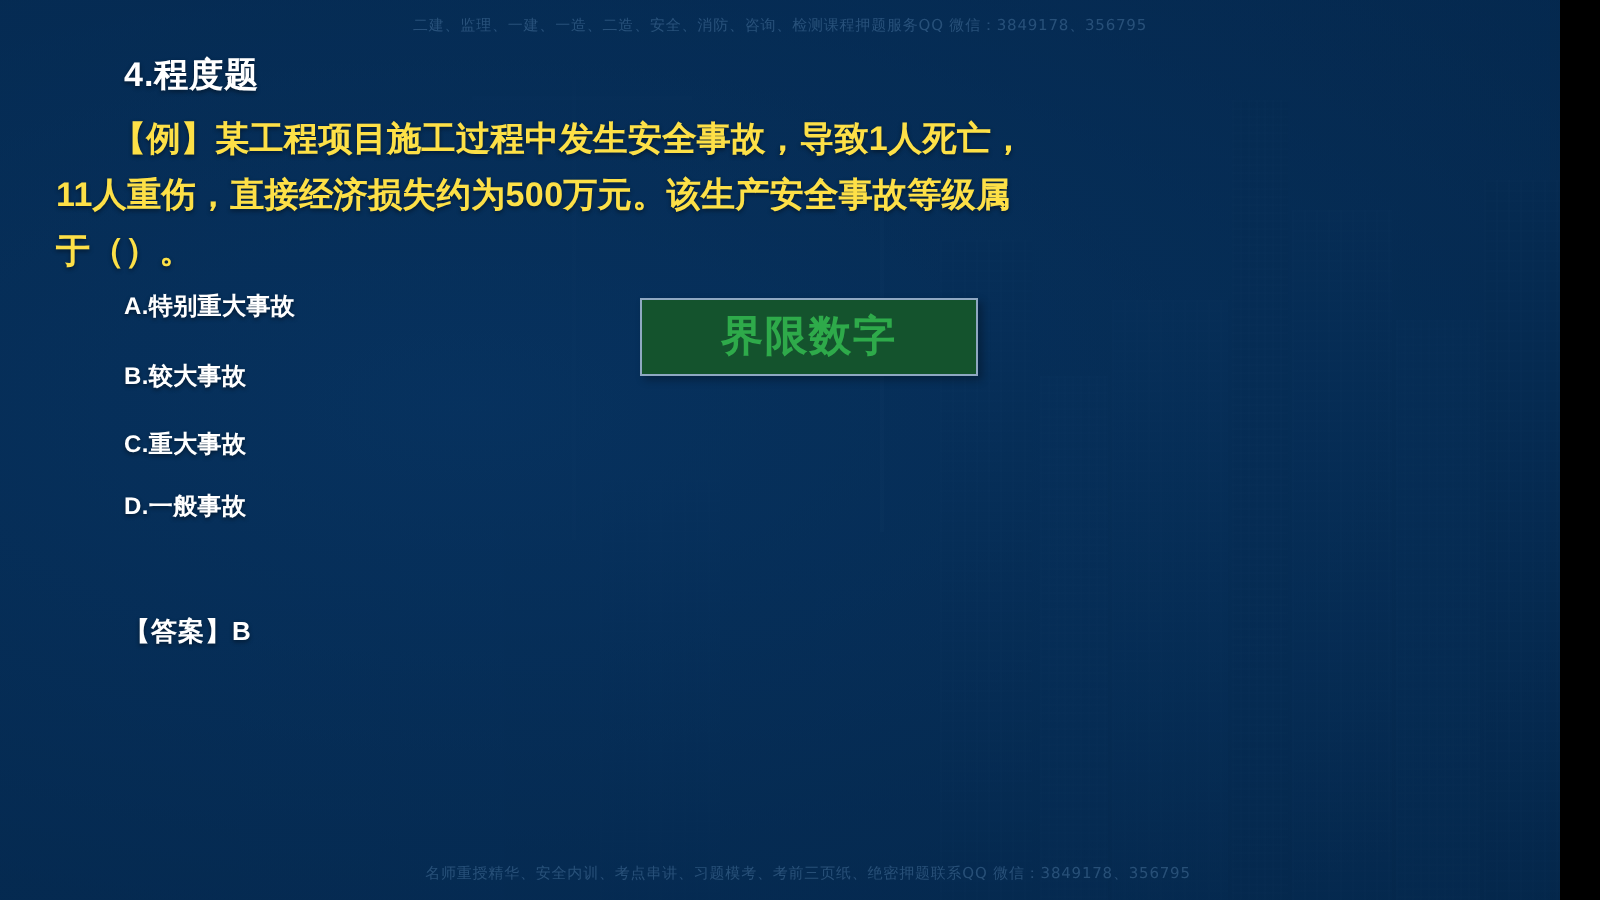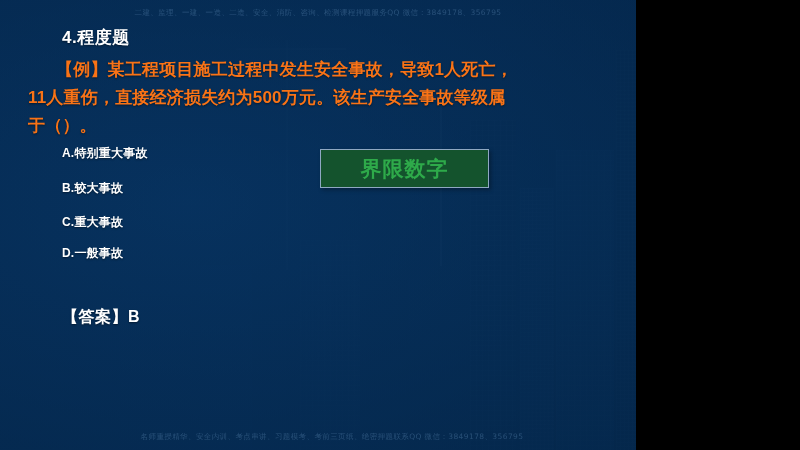--- a/index.html
+++ b/index.html
@@ -2,21 +2,21 @@
 <html><head>
 <meta charset="utf-8">
 <style>
   html, body {
     margin: 0;
     padding: 0;
     background: #000;
   }
   #slide {
     position: relative;
-    width: 636px;
+    width: 780px;
     height: 450px;
     overflow: hidden;
     background: #06305c;
     font-family: "Liberation Sans", "DejaVu Sans", sans-serif;
     -webkit-font-smoothing: antialiased;
   }
 
   
   .bg-photo {
     position: absolute;
@@ -103,21 +103,21 @@
     font-size: 17px;
     font-weight: bold;
     color: #ffffff;
     letter-spacing: .5px;
     text-shadow: 0 1px 2px rgba(0,0,0,.45);
   }
   .qline {
     position: absolute;
     font-size: 17px;
     font-weight: bold;
-    color: #f97316;
+    color: #fde047;
     letter-spacing: .2px;
     white-space: nowrap;
     text-shadow: 0 1px 2px rgba(0,0,0,.45);
   }
   .qline.l1 { left: 56px; top: 58px; }
   .qline.l2 { left: 28px; top: 86px; }
   .qline.l3 { left: 28px; top: 114px; }
 
   .option {
     position: absolute;
@@ -131,21 +131,21 @@
   }
   .option.o1 { top: 145px; }
   .option.o2 { top: 180px; }
   .option.o3 { top: 214px; }
   .option.o4 { top: 245px; }
 
   .answer {
     position: absolute;
     left: 62px;
     top: 307px;
-    font-size: 16px;
+    font-size: 13px;
     font-weight: bold;
     color: #ffffff;
     letter-spacing: .5px;
     white-space: nowrap;
     text-shadow: 0 1px 2px rgba(0,0,0,.45);
   }
 
   
   .callout {
     position: absolute;

